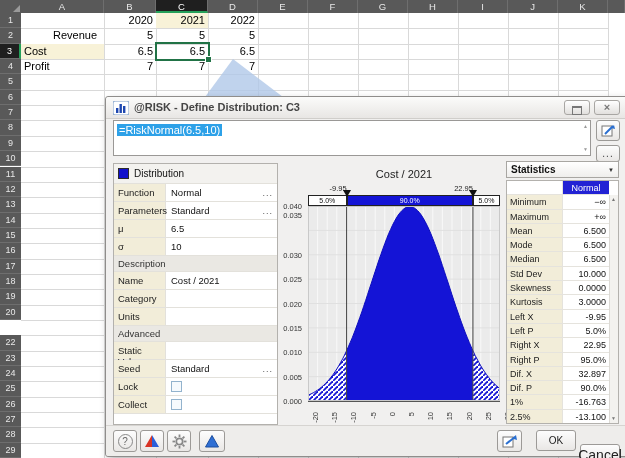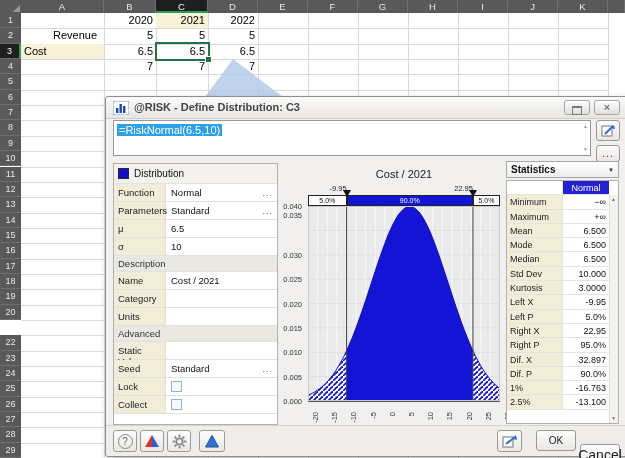--- a/index.html
+++ b/index.html
@@ -187,20 +187,21 @@
       <div class="cell" style="left: 156px; top: 13px; width: 52px; height: 15.35px; line-height: 15.35px; text-align: right;">2021</div>
       <div class="cell" style="left: 208px; top: 13px; width: 50px; height: 15.35px; line-height: 15.35px; text-align: right;">2022</div>
       <div class="cell" style="left: 21px; top: 28.35px; width: 83px; height: 27px; line-height: 15.35px; text-align: center; padding-left: 28px;">Revenue</div>
       <div class="cell" style="left: 104px; top: 28.35px; width: 52px; height: 15.35px; line-height: 15.35px; text-align: right;">5</div>
       <div class="cell" style="left: 156px; top: 28.35px; width: 52px; height: 15.35px; line-height: 15.35px; text-align: right;">5</div>
       <div class="cell" style="left: 208px; top: 28.35px; width: 50px; height: 15.35px; line-height: 15.35px; text-align: right;">5</div>
       <div class="cell" style="left: 21px; top: 43.7px; width: 83px; height: 15.35px; line-height: 15.35px; text-align: left;">Cost</div>
       <div class="cell" style="left: 104px; top: 43.7px; width: 52px; height: 15.35px; line-height: 15.35px; text-align: right;">6.5</div>
       <div class="cell" style="left: 156px; top: 43.7px; width: 52px; height: 15.35px; line-height: 15.35px; text-align: right;">6.5</div>
       <div class="cell" style="left: 208px; top: 43.7px; width: 50px; height: 15.35px; line-height: 15.35px; text-align: right;">6.5</div>
+      <div class="cell" style="left: 21px; top: 59.05px; width: 83px; height: 15.35px; line-height: 15.35px; text-align: left;">Profit</div>
       <div class="cell" style="left: 104px; top: 59.05px; width: 52px; height: 15.35px; line-height: 15.35px; text-align: right;">7</div>
       <div class="cell" style="left: 156px; top: 59.05px; width: 52px; height: 15.35px; line-height: 15.35px; text-align: right;">7</div>
       <div class="cell" style="left: 208px; top: 59.05px; width: 50px; height: 15.35px; line-height: 15.35px; text-align: right;">7</div>
       <div class="selbox" style="left: 154.5px; top: 42.2px; width: 55px; height: 18.35px;"></div>
       <div class="handle" style="left: 205px; top: 56.05px;"></div>
     </div>
 
   <svg id="callout" width="625" height="458">
     <polygon points="233,59 205,97 283,97" fill="#aec6e8" opacity="0.78"></polygon>
   </svg>
@@ -412,20 +413,24 @@
         </div>
         <div class="srow">
           <div class="slabel">Median</div>
           <div class="svalue">6.500</div>
         </div>
         <div class="srow">
           <div class="slabel">Std Dev</div>
           <div class="svalue">10.000</div>
         </div>
         <div class="srow">
+          <div class="slabel">Skewness</div>
+          <div class="svalue">0.0000</div>
+        </div>
+        <div class="srow">
           <div class="slabel">Kurtosis</div>
           <div class="svalue">3.0000</div>
         </div>
         <div class="srow">
           <div class="slabel">Left X</div>
           <div class="svalue">-9.95</div>
         </div>
         <div class="srow">
           <div class="slabel">Left P</div>
           <div class="svalue">5.0%</div>

